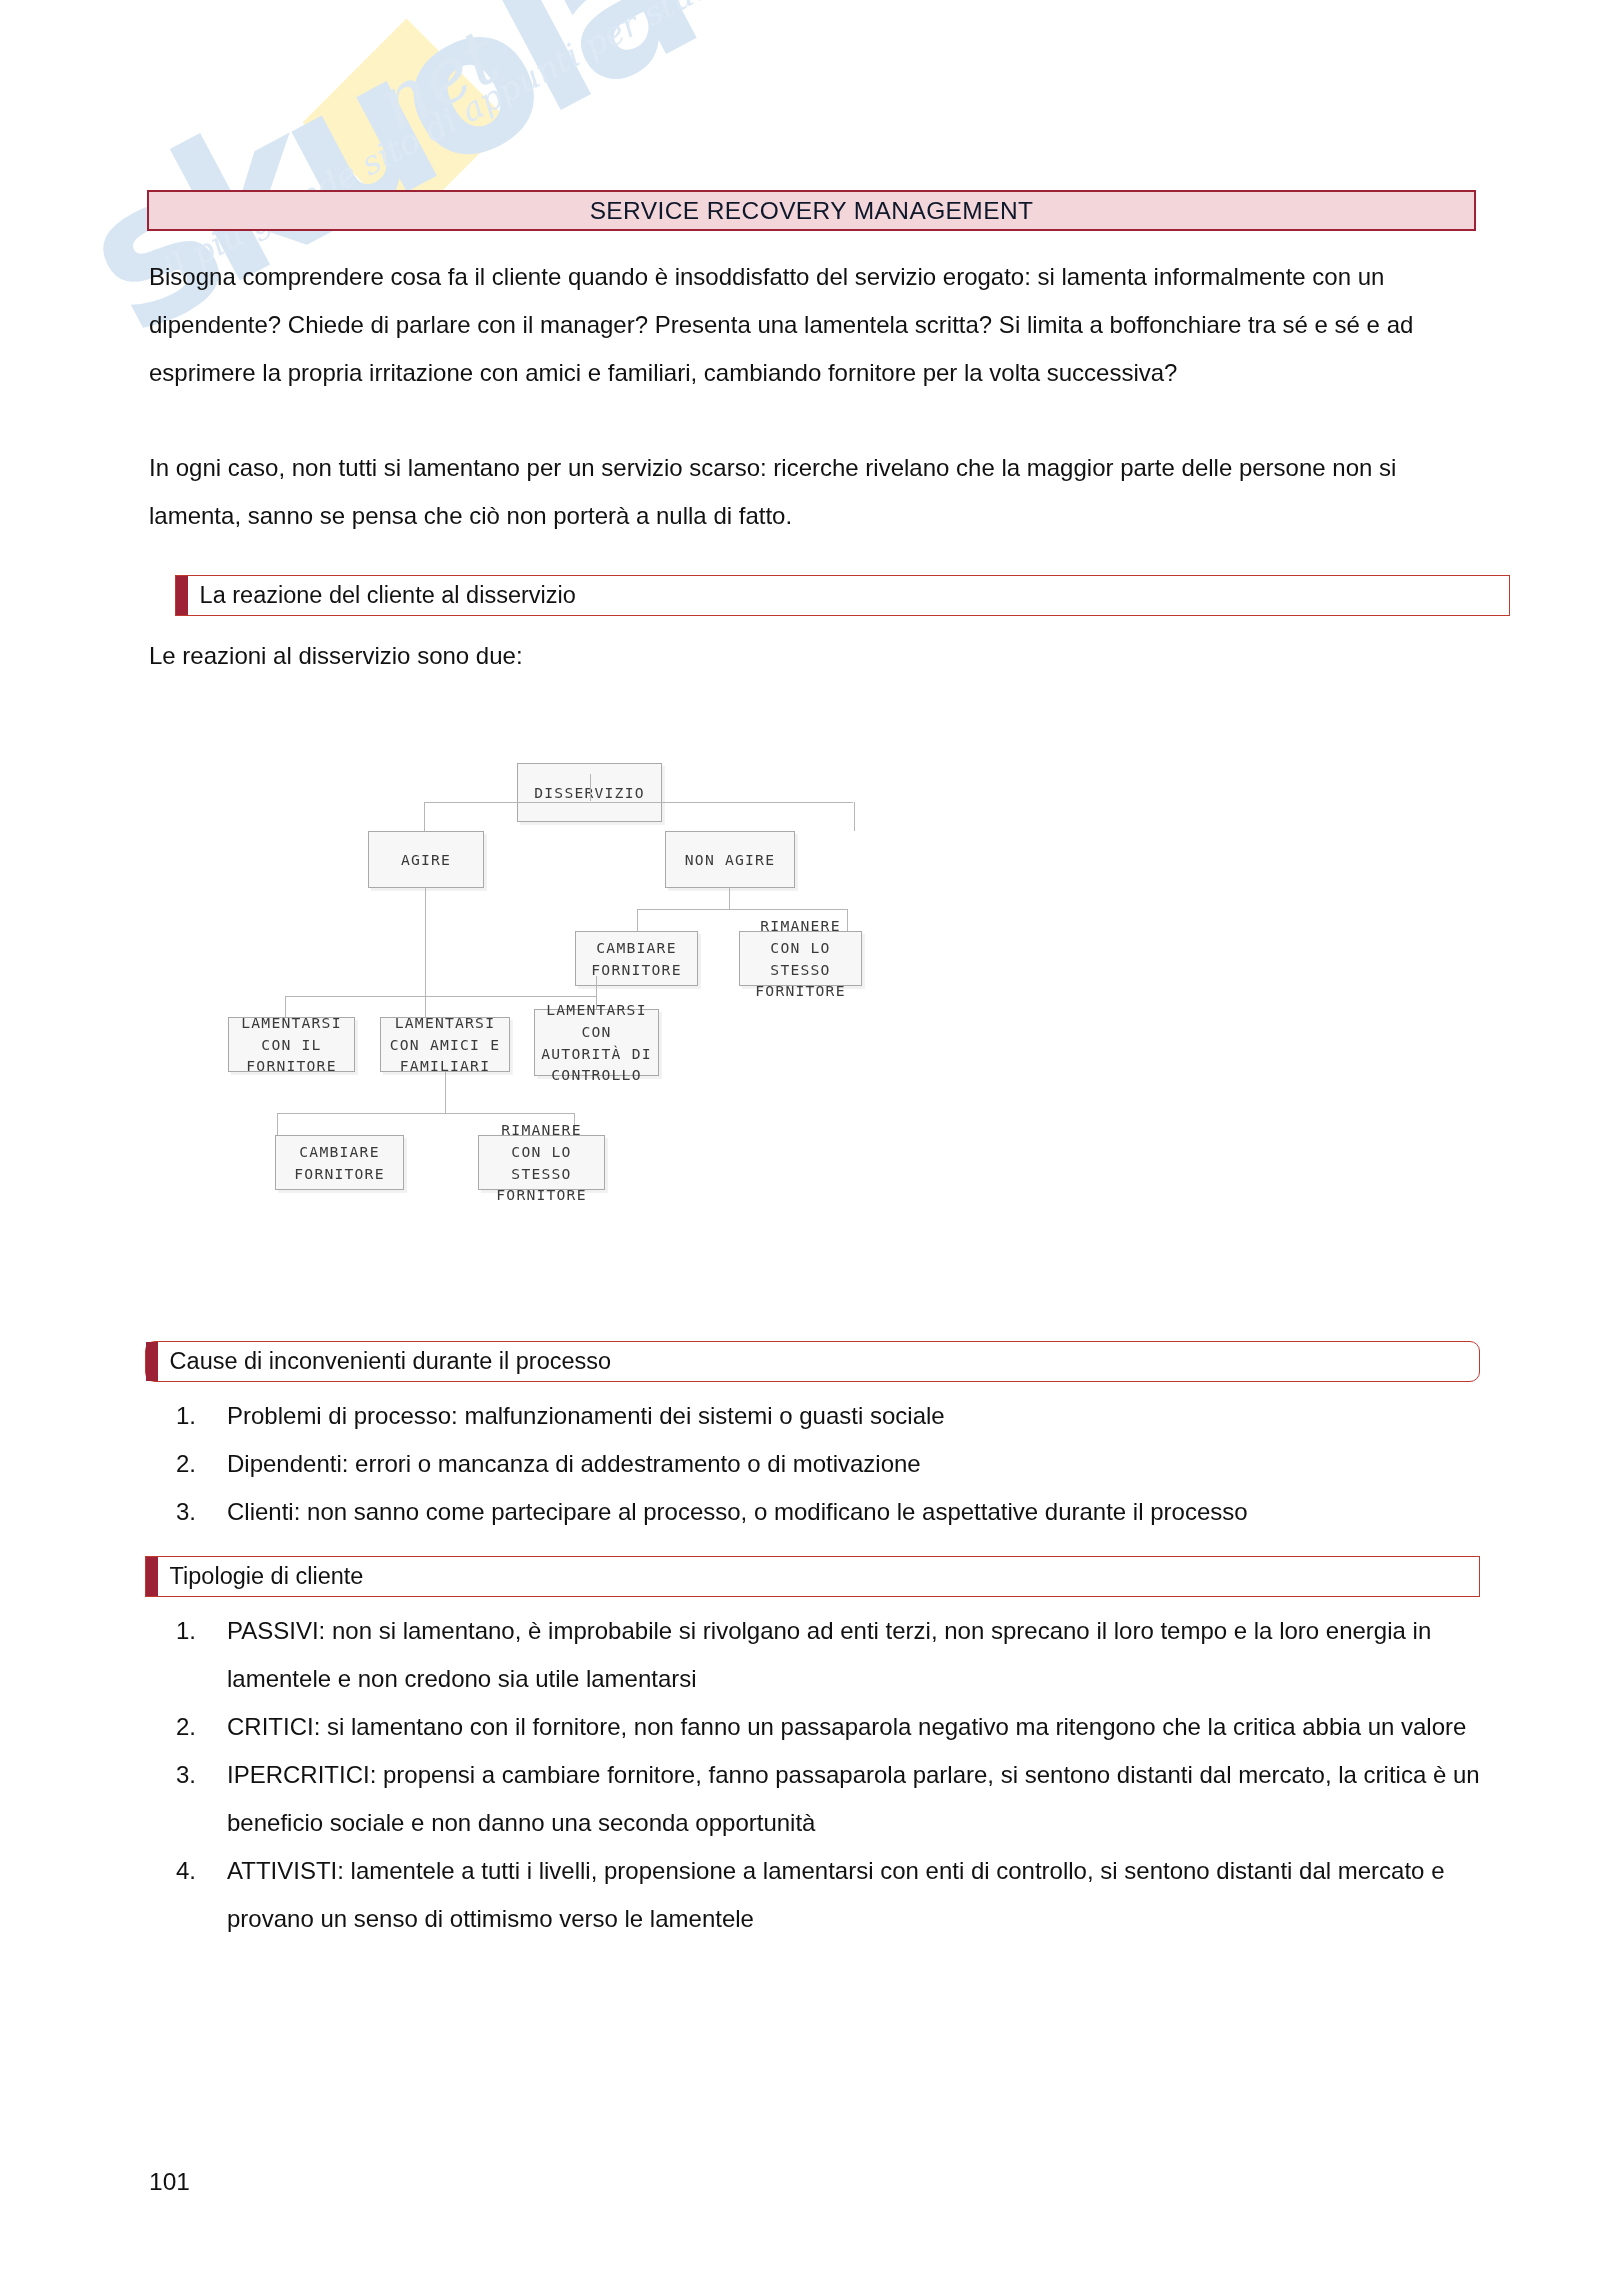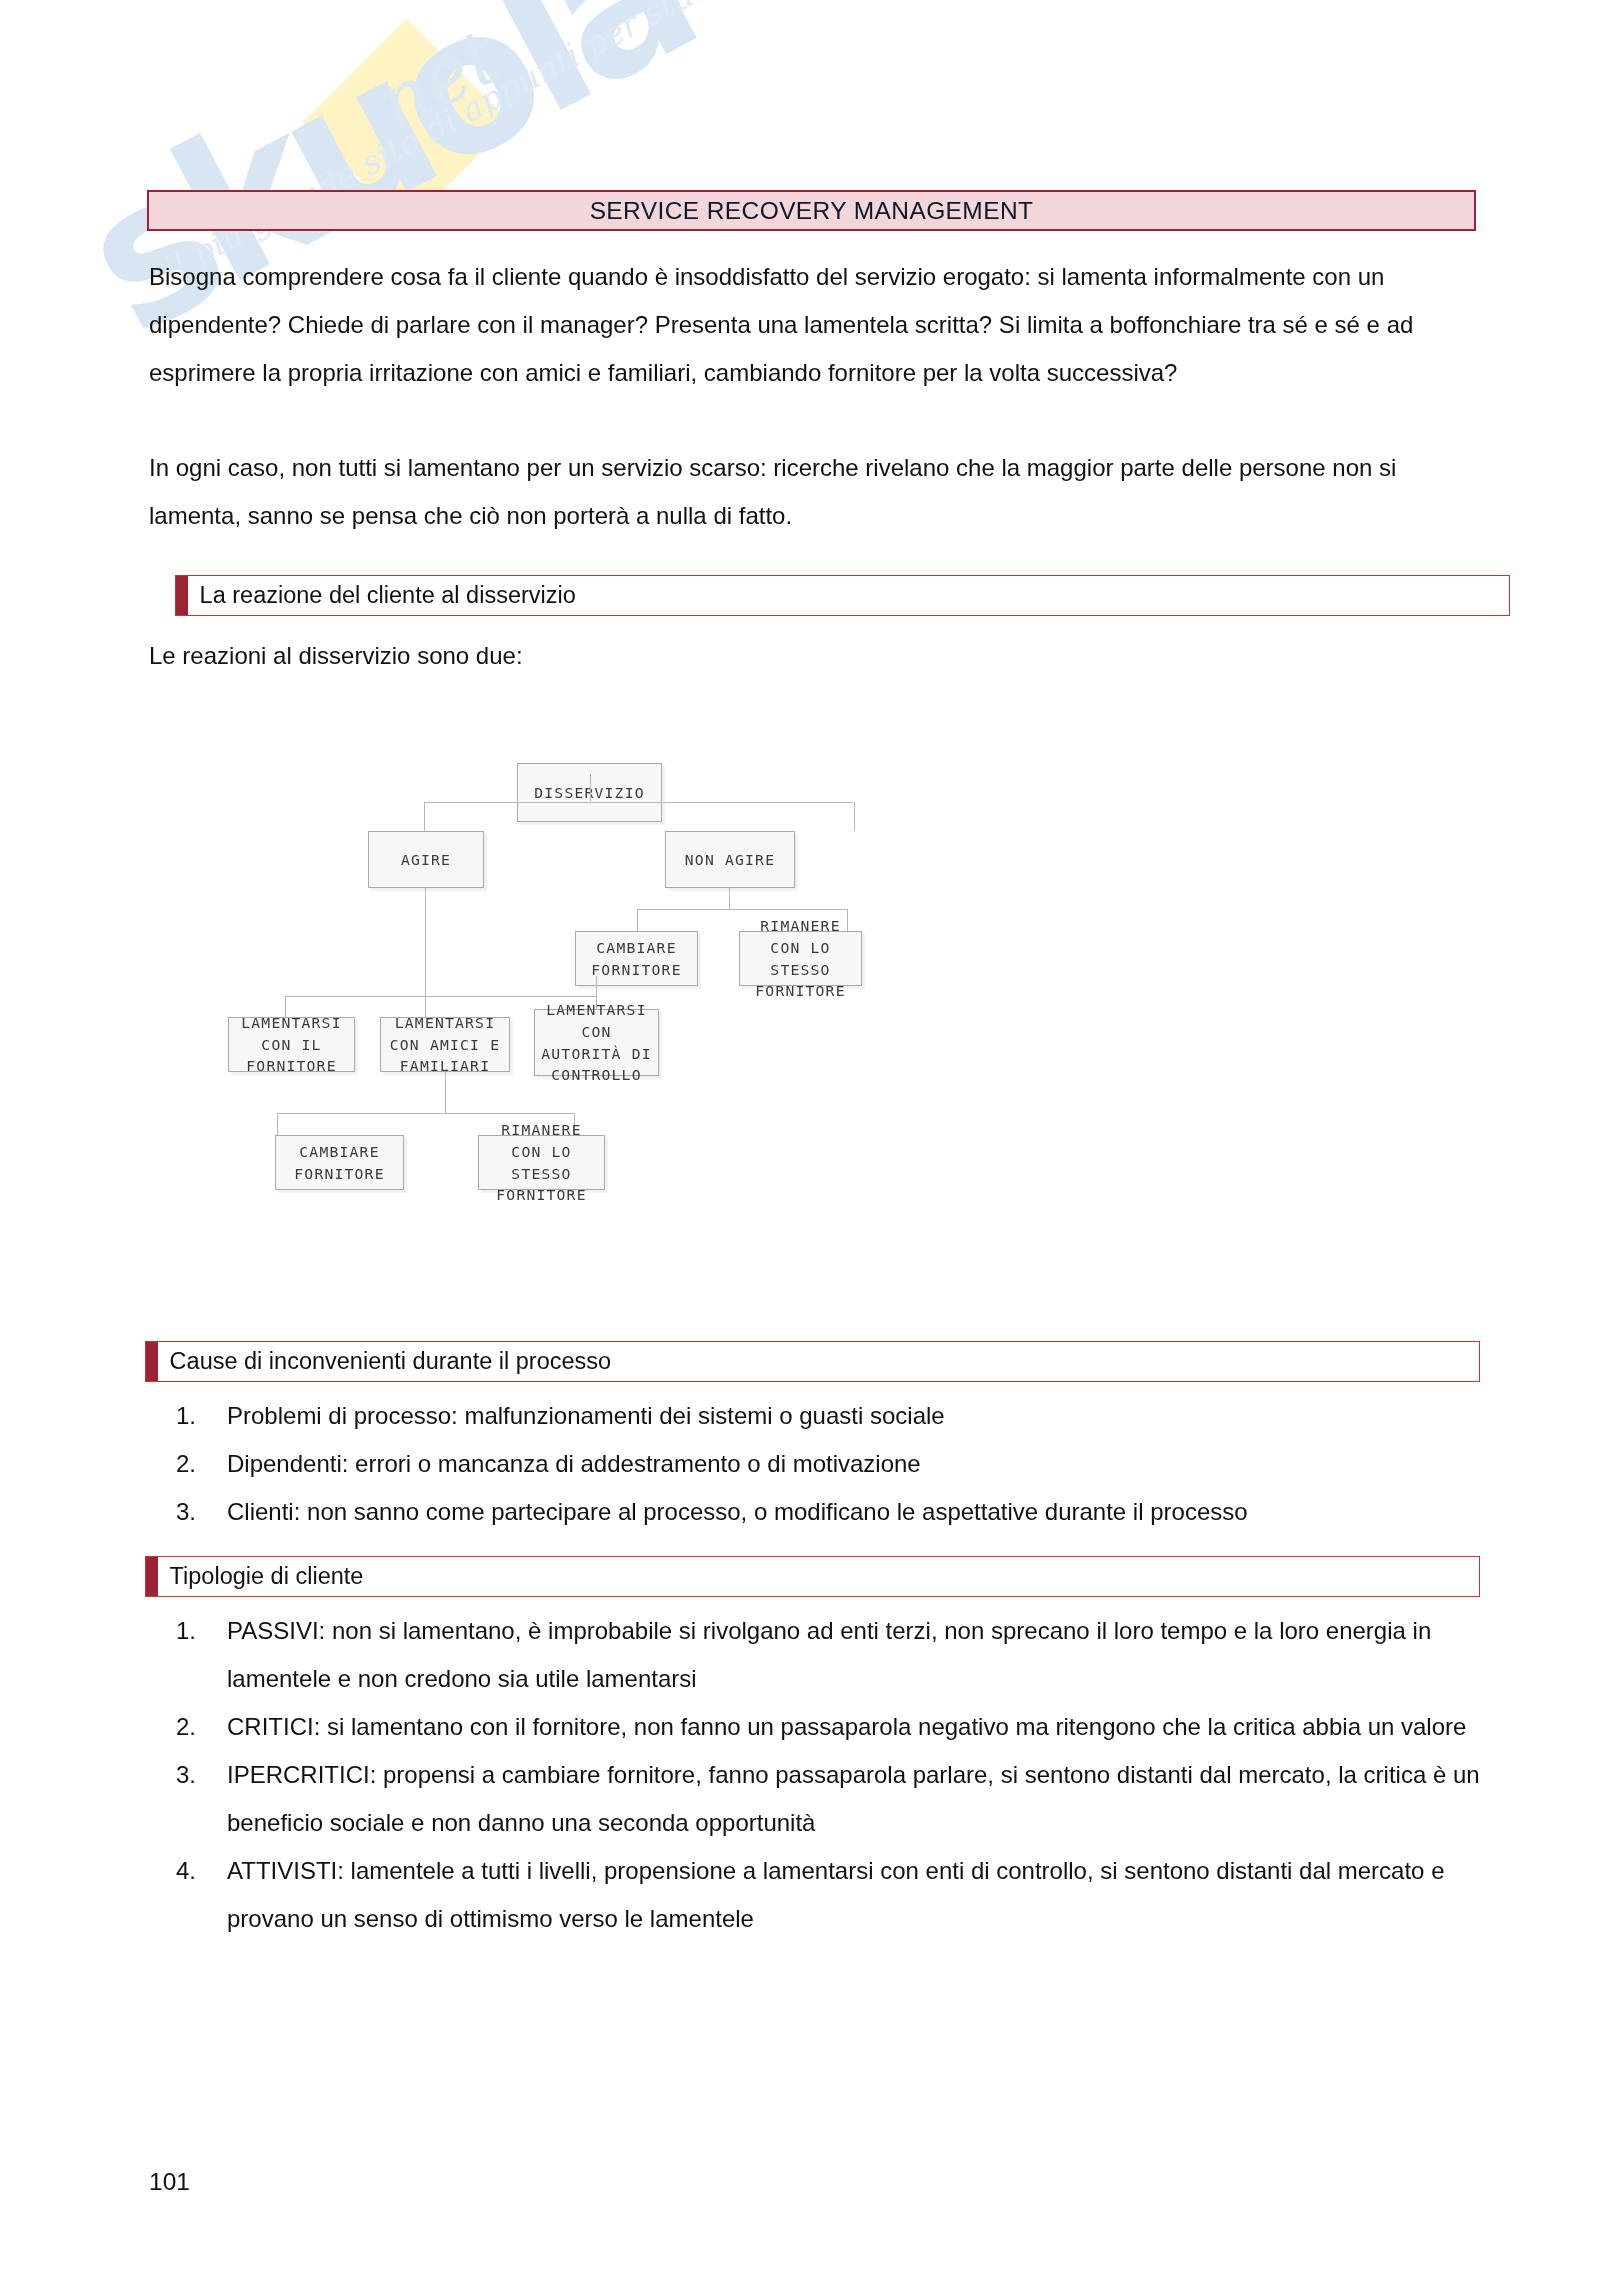--- a/index.html
+++ b/index.html
@@ -281,21 +281,21 @@
       <div class="conn v" style="left:427px; top:427px; height:21.6px;"></div>
 
       <div class="node" style="left:128px; top:449px; width:129px; height:55px;">
         <span class="lbl">Cambiare fornitore</span>
       </div>
       <div class="node" style="left:331px; top:449px; width:127px; height:55px;">
         <span class="lbl">Rimanere con lo stesso fornitore</span>
       </div>
     </div>
 
-    <div class="section-head" style="top:1341px;">
+    <div class="section-head" style="top:1341px;border-radius:10px;">
       <div class="bar"></div>
       <div class="txt">Cause di inconvenienti durante il processo</div>
     </div>
 
     <div class="numlist" style="top:1392px;">
       <div class="li">
         <div class="num">1.</div>
         <div class="body">Problemi di processo: malfunzionamenti dei sistemi o guasti sociale</div>
       </div>
       <div class="li">

